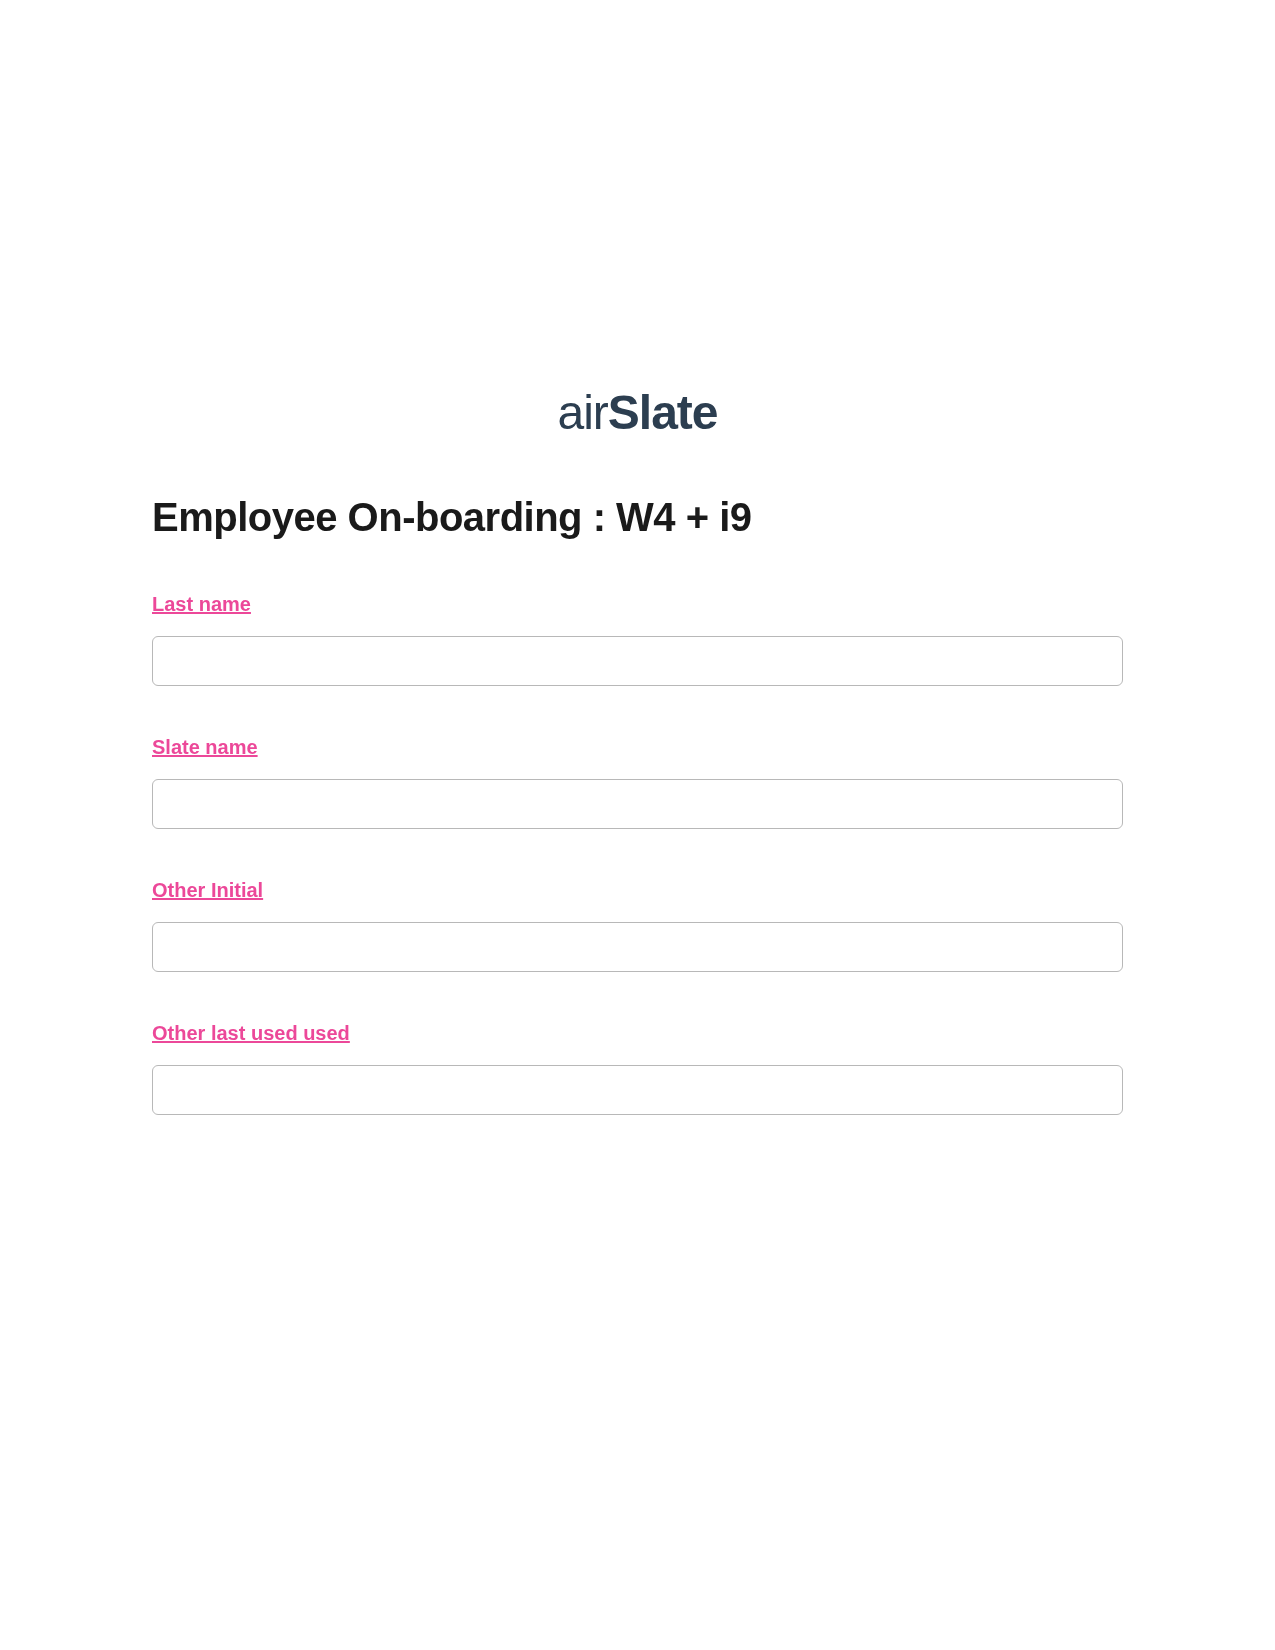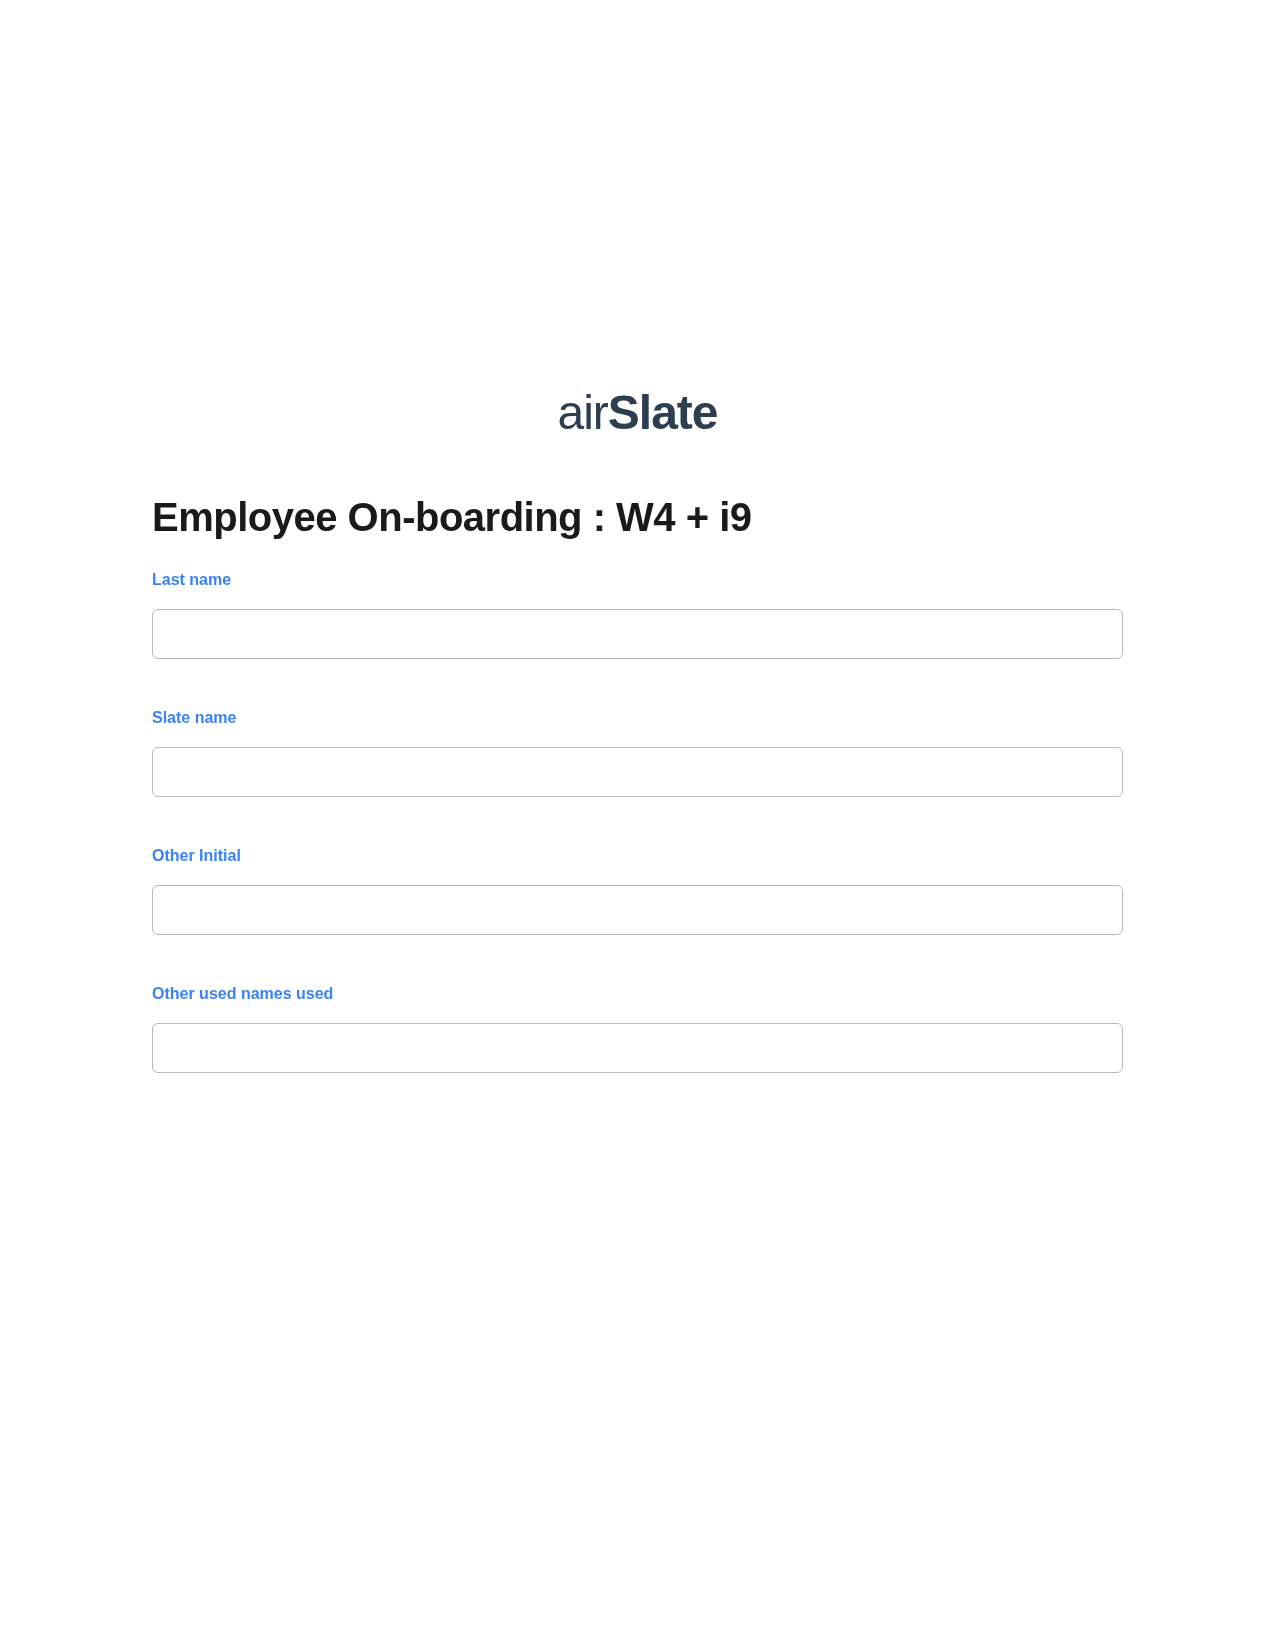--- a/index.html
+++ b/index.html
@@ -37,32 +37,33 @@
       font-weight: 700;
     }
     .content {
       padding-left: 152px;
       padding-right: 152px;
     }
     .page-title {
       font-size: 40px;
       font-weight: 700;
       color: #1a1a1a;
-      margin-bottom: 31px;
+      margin-bottom: 53px;
       letter-spacing: -0.5px;
     }
     .form-group {
       margin-bottom: 50px;
     }
     .form-label {
       display: block;
-      font-size: 16px;
+      font-size: 20px;
       font-weight: 700;
-      color: #3b82f6;
+      color: #ec4899;
       margin-bottom: 20px;
+      text-decoration: underline;
     }
     .form-input {
       width: 100%;
       height: 50px;
       border: 1.5px solid #b8b8b8;
       border-radius: 6px;
       padding: 0 14px;
       font-size: 18px;
       background: #ffffff;
       outline: none;
@@ -91,18 +92,18 @@
       <label class="form-label">Slate name</label>
       <input type="text" class="form-input" value="" style="">
     </div>
 
     <div class="form-group">
       <label class="form-label">Other Initial</label>
       <input type="text" class="form-input" value="" style="">
     </div>
 
     <div class="form-group">
-      <label class="form-label">Other used names used</label>
+      <label class="form-label">Other last used used</label>
       <input type="text" class="form-input" value="" style="">
     </div>
   </div>
 
 </div>
 
 </body></html>

